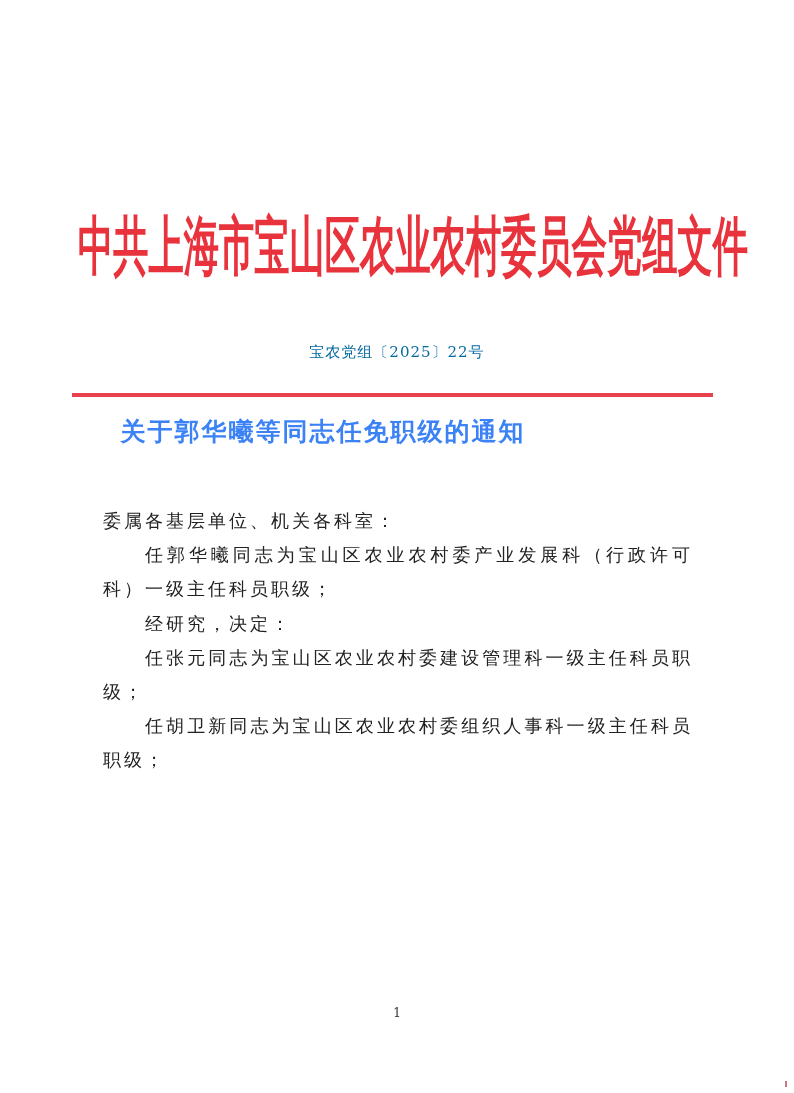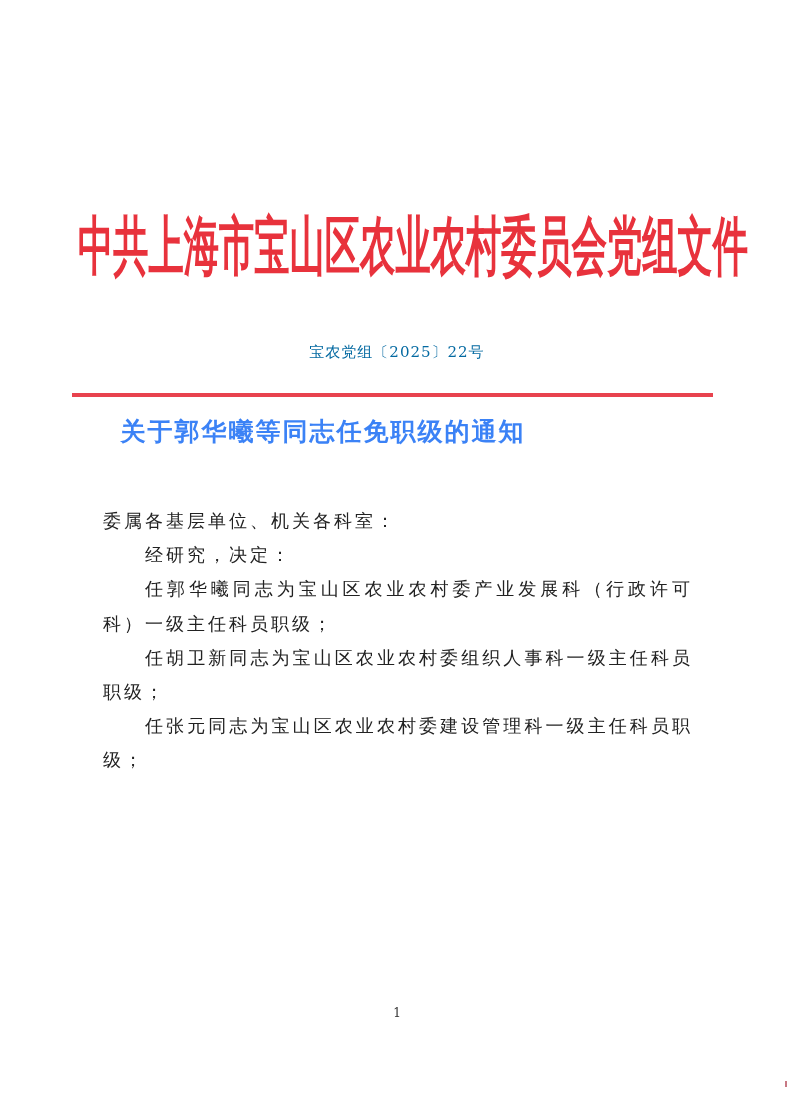--- a/index.html
+++ b/index.html
@@ -124,22 +124,22 @@
   </div>
 
   <div class="doc-number">宝农党组〔2025〕22号</div>
 
   <div class="red-rule"></div>
 
   <div class="notice-title">关于郭华曦等同志任免职级的通知</div>
 
   <div class="body-text">
     <p class="para">委属各基层单位、机关各科室：</p>
+    <p class="para indent">任郭华曦同志为宝山区农业农村委产业发展科（行政许可科）一级主任科员职级；</p>
     <p class="para indent">经研究，决定：</p>
-    <p class="para indent">任郭华曦同志为宝山区农业农村委产业发展科（行政许可科）一级主任科员职级；</p>
+    <p class="para indent">任张元同志为宝山区农业农村委建设管理科一级主任科员职级；</p>
     <p class="para indent">任胡卫新同志为宝山区农业农村委组织人事科一级主任科员职级；</p>
-    <p class="para indent">任张元同志为宝山区农业农村委建设管理科一级主任科员职级；</p>
   </div>
 
   <div class="page-number">1</div>
 
   <div class="edge-mark"></div>
 </div>
 
 </body></html>

